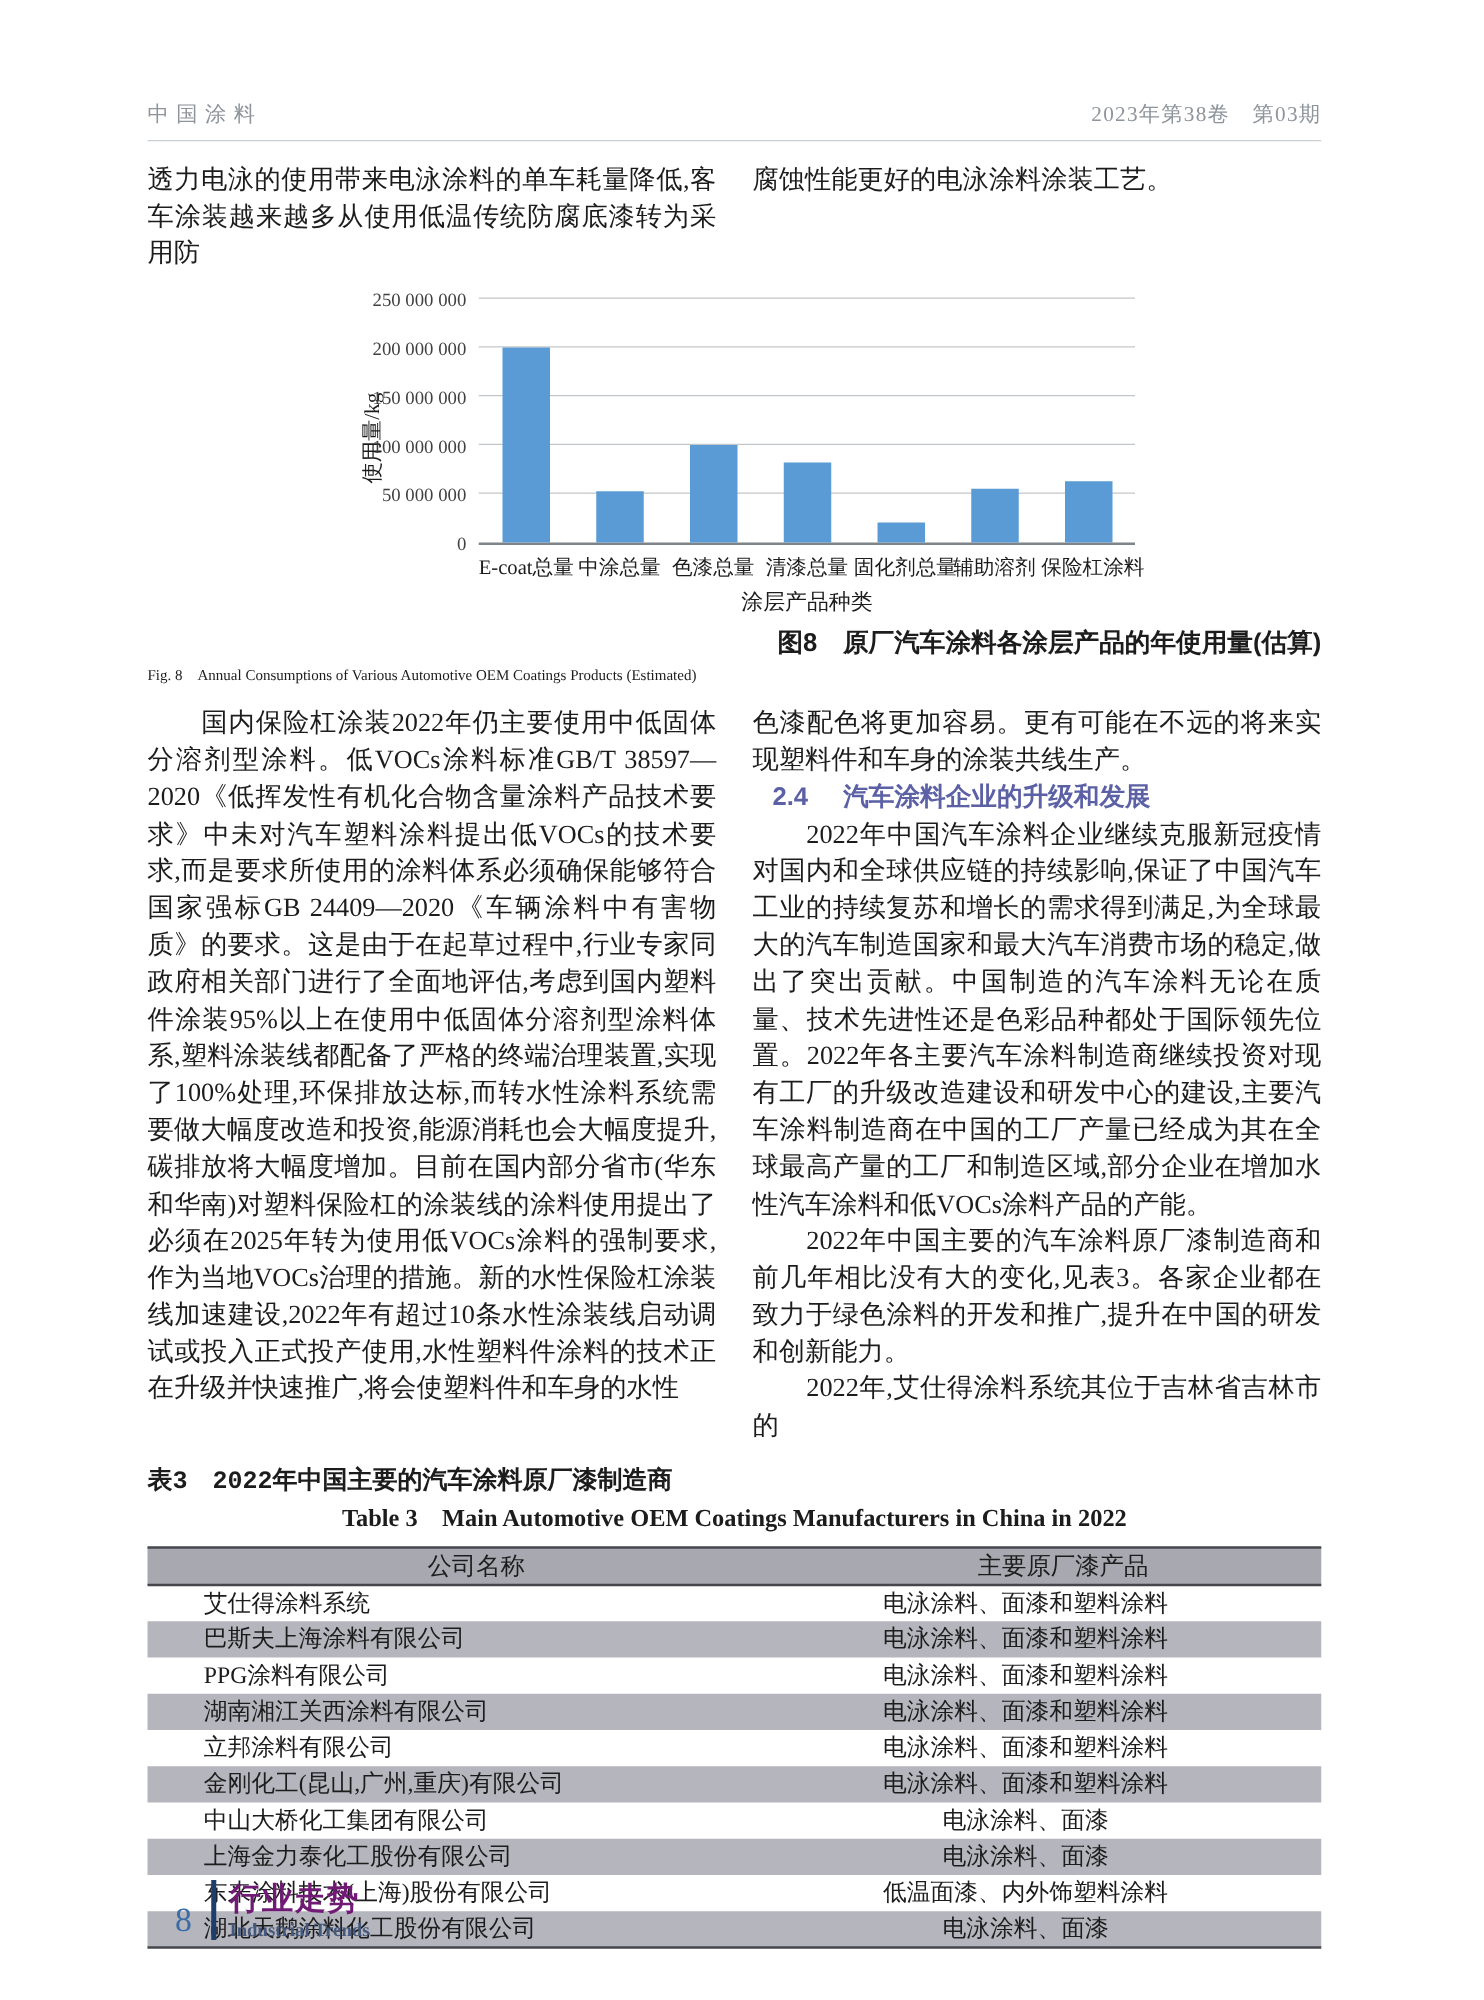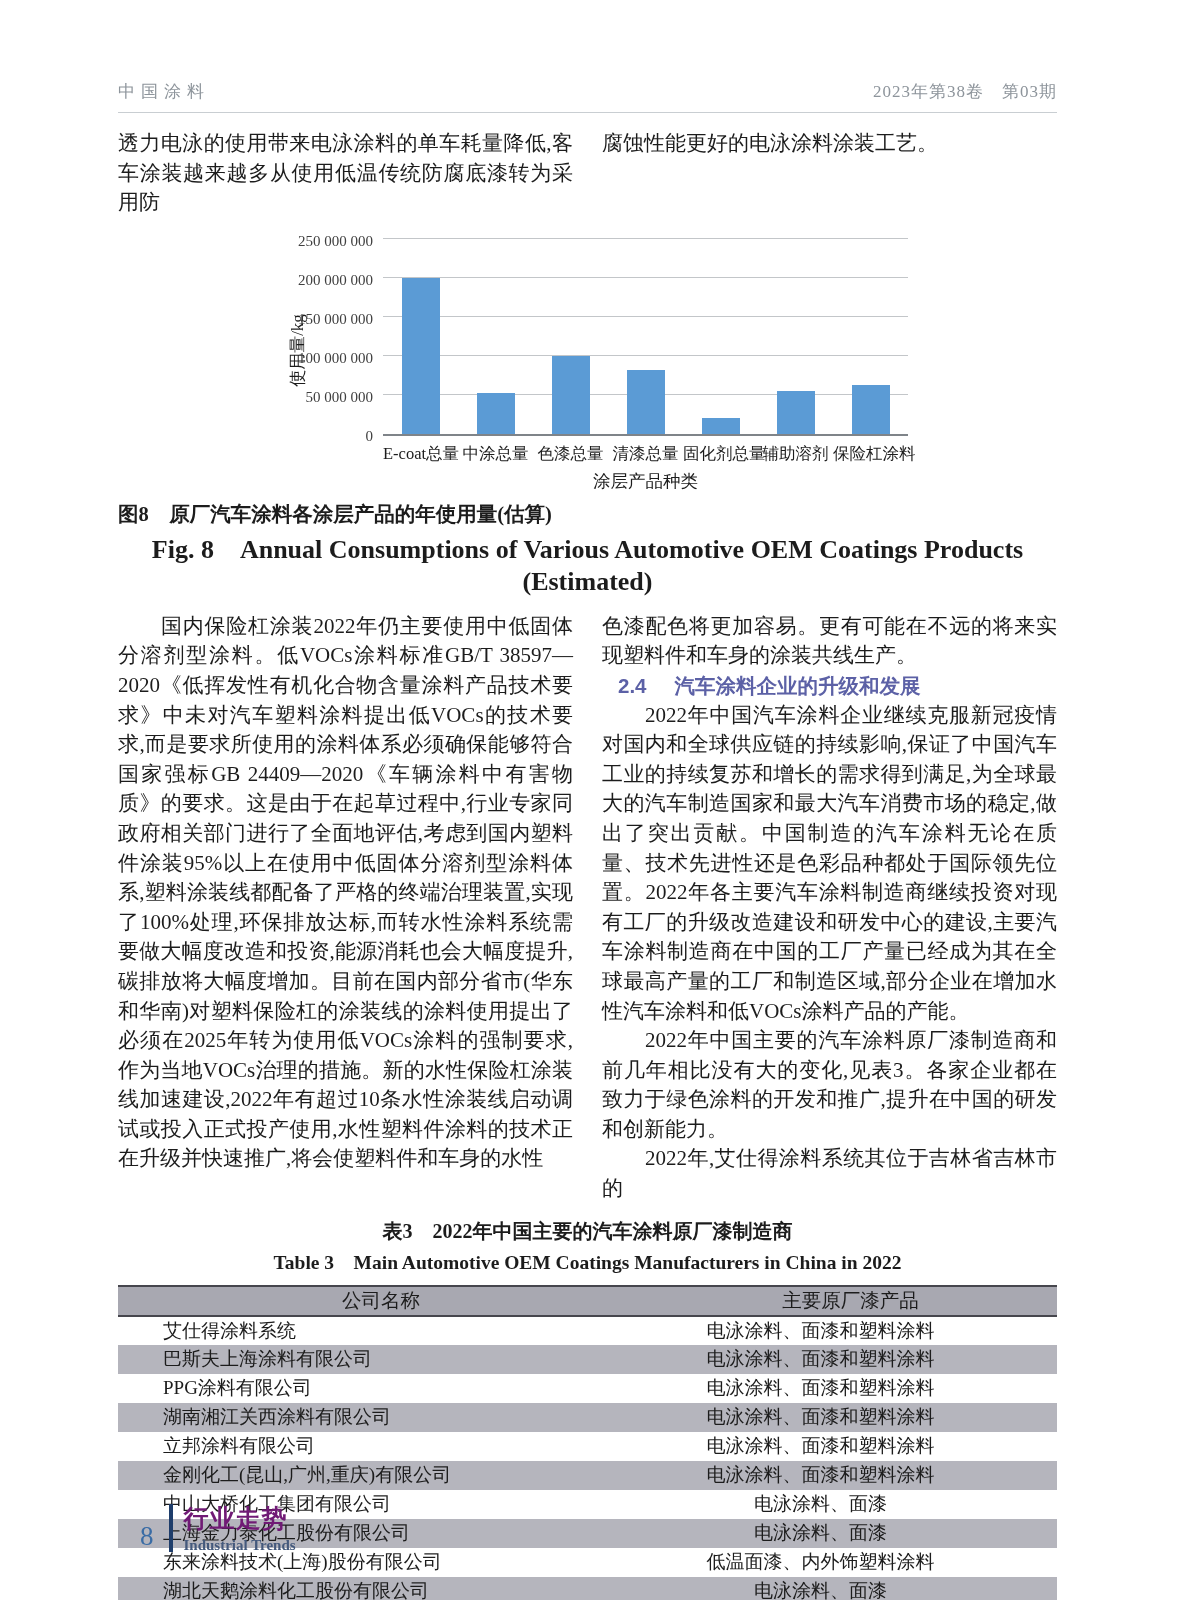--- a/index.html
+++ b/index.html
@@ -46,39 +46,39 @@
   .y-tick { position: absolute; right: 0; width: 108px; text-align: right; font-size: 15px; color: #404040; }
   .x-labels { position: absolute; left: 118px; top: 212px; width: 525px; height: 26px; }
   .x-tick { position: absolute; top: 0; text-align: center; font-size: 16.5px; color: #1c1c1c; white-space: nowrap; }
   .y-title {
     position: absolute; left: -4px; top: 108px; font-size: 17px; color: #1c1c1c;
     transform: rotate(-90deg); transform-origin: center; white-space: nowrap;
   }
   .x-title { position: absolute; left: 118px; top: 238px; width: 525px; text-align: center; font-size: 17.5px; }
 
   .fig-caption-zh {
-    margin-top: 7px; text-align: left; font-size: 20.5px; font-weight: bold;
-    font-family: Liberation Serif, serif;
-  }
-  .fig-caption-en { margin-top: 4px; text-align: center; font-size: 26px; font-weight: bold; }
+    margin-top: 7px; text-align: right; font-size: 20.5px; font-weight: bold;
+    font-family: Liberation Sans, sans-serif;
+  }
+  .fig-caption-en { margin-top: 4px; font-size: 12px; font-weight: normal; }
 
   .body-text { margin-top: 15px; }
 
   .section-heading {
     font-family: "Liberation Sans", "DejaVu Sans", sans-serif;
     color: #5c61a6; font-weight: bold; font-size: 20.5px; line-height: 29.6px;
     text-indent: 0; text-align: left;
   }
   .section-heading .sec-num { margin-right: 28px; margin-left: 16px; }
 
   
   .table-block { margin-top: 14px; }
   .tbl-caption-zh {
-    text-align: center; font-size: 20px; font-weight: bold;
-    font-family: Liberation Serif, serif;
+    text-align: left; font-size: 20px; font-weight: bold;
+    font-family: Liberation Mono, monospace;
   }
   .tbl-caption-en { text-align: center; font-size: 19.5px; font-weight: bold; margin-top: 4px; }
   table.mfr {
     width: 100%; border-collapse: collapse; margin-top: 9px;
     border-bottom: 2px solid #46464d;
     font-size: 19px;
   }
   table.mfr thead th {
     background: #a8a8b1; font-weight: normal; font-size: 19.5px;
     border-top: 2px solid #46464d; border-bottom: 2px solid #46464d;

